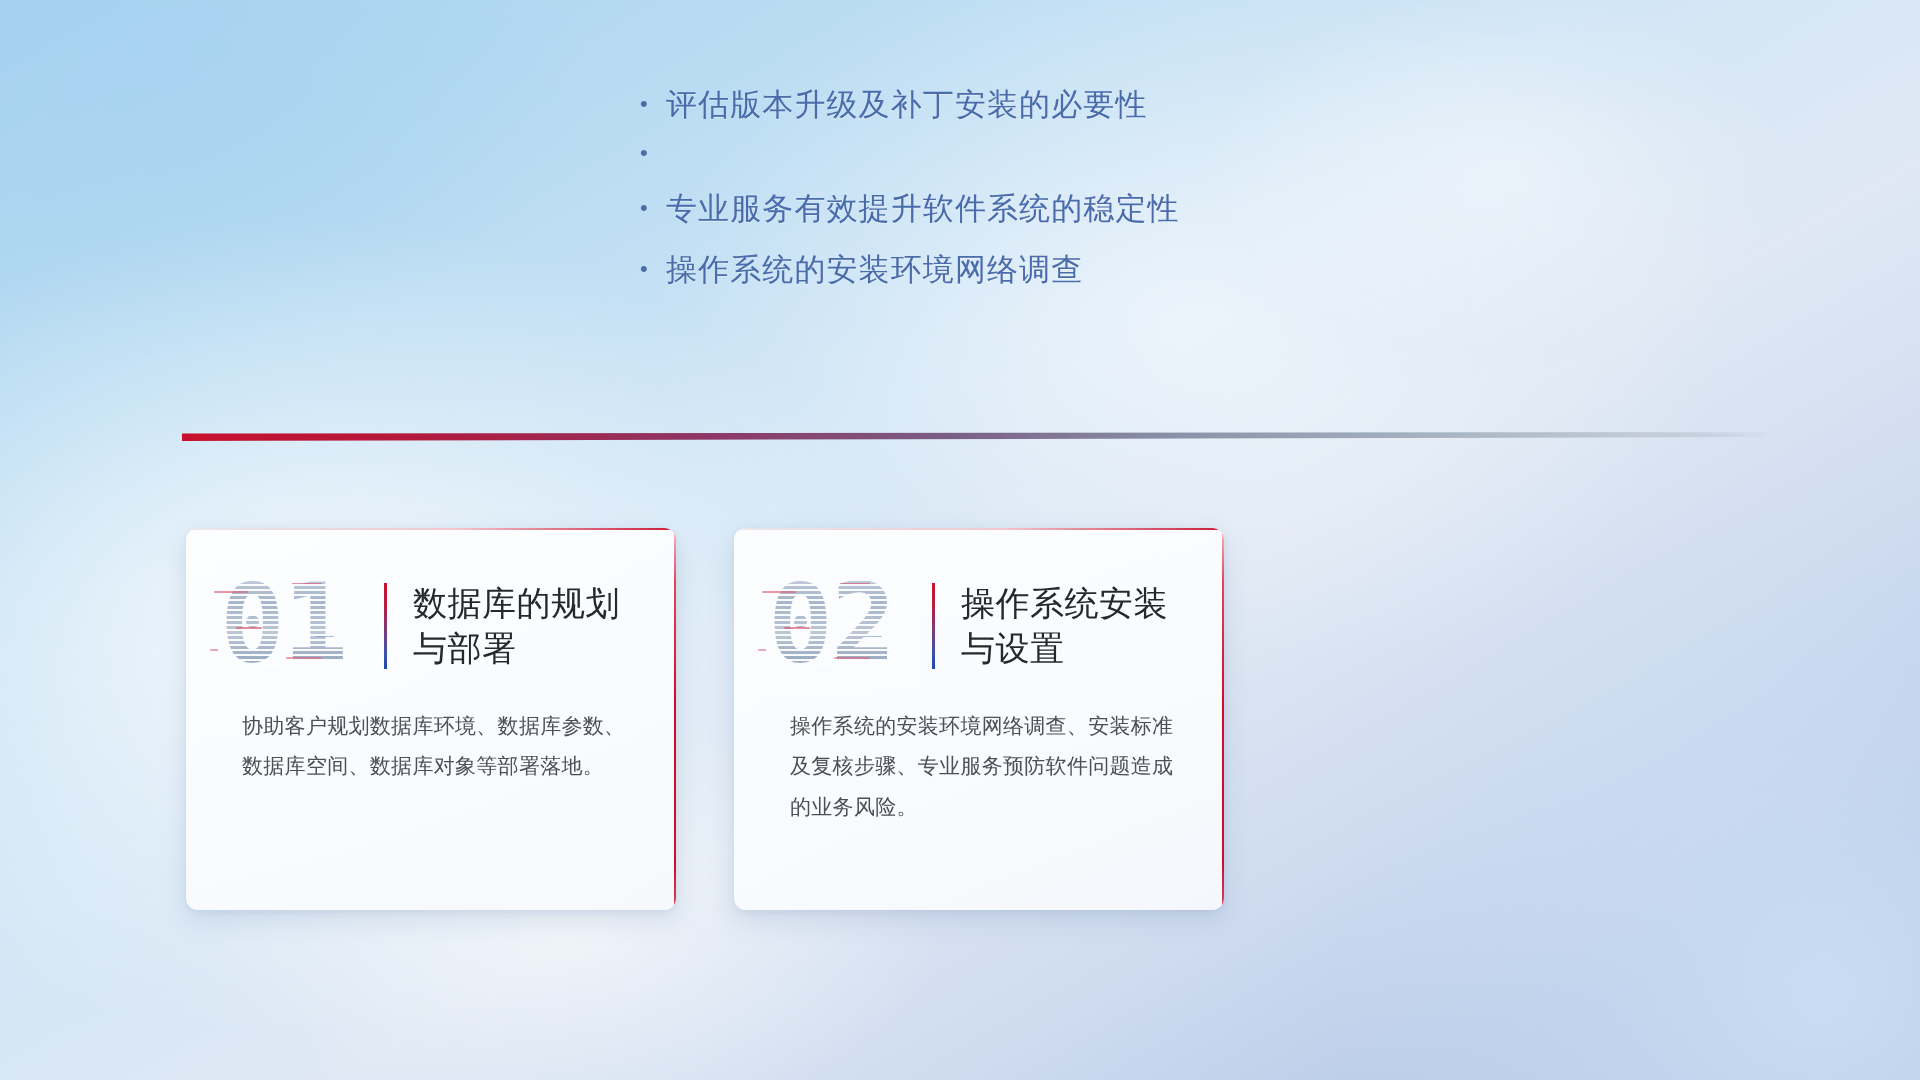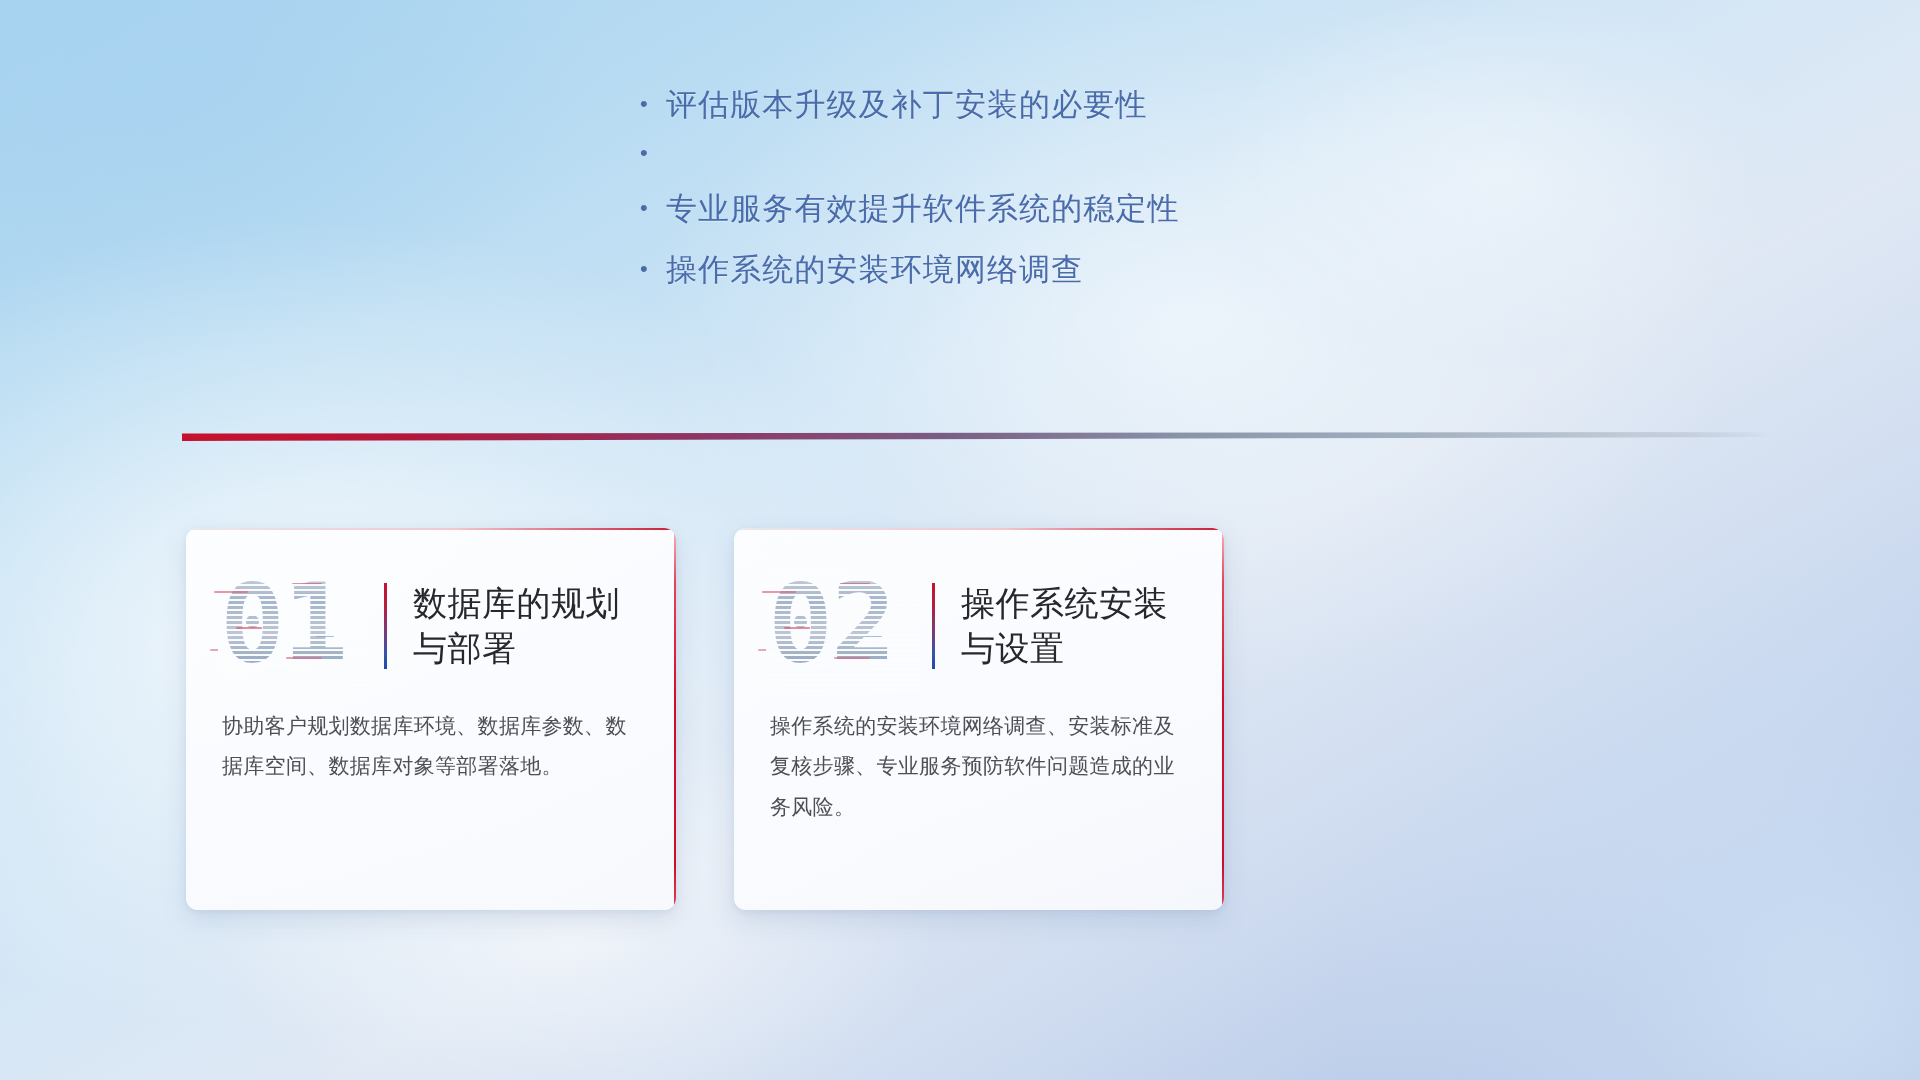--- a/index.html
+++ b/index.html
@@ -121,21 +121,21 @@
 
   .card-rule {
     flex:0 0 3px; width:3px; height:86px; margin-right:26px;
     background:linear-gradient(180deg,#c8102e 0%, #b31f44 28%, #7a3a77 55%, #3a52a8 82%, #1f49b0 100%);
   }
   .card-title {
     font-size:34px; line-height:1.32; color:#27282c; font-weight:400;
     letter-spacing:0.5px; max-width:250px;
   }
   .card-body {
-    padding:18px 40px 0 36px;
+    padding:18px 40px 0 56px;
     font-size:21px; line-height:1.92; color:#4c4f56;
     letter-spacing:0.3px;
   }
 </style>
 </head>
 <body>
 
 <div id="slide">
 
   <div class="bullets">

